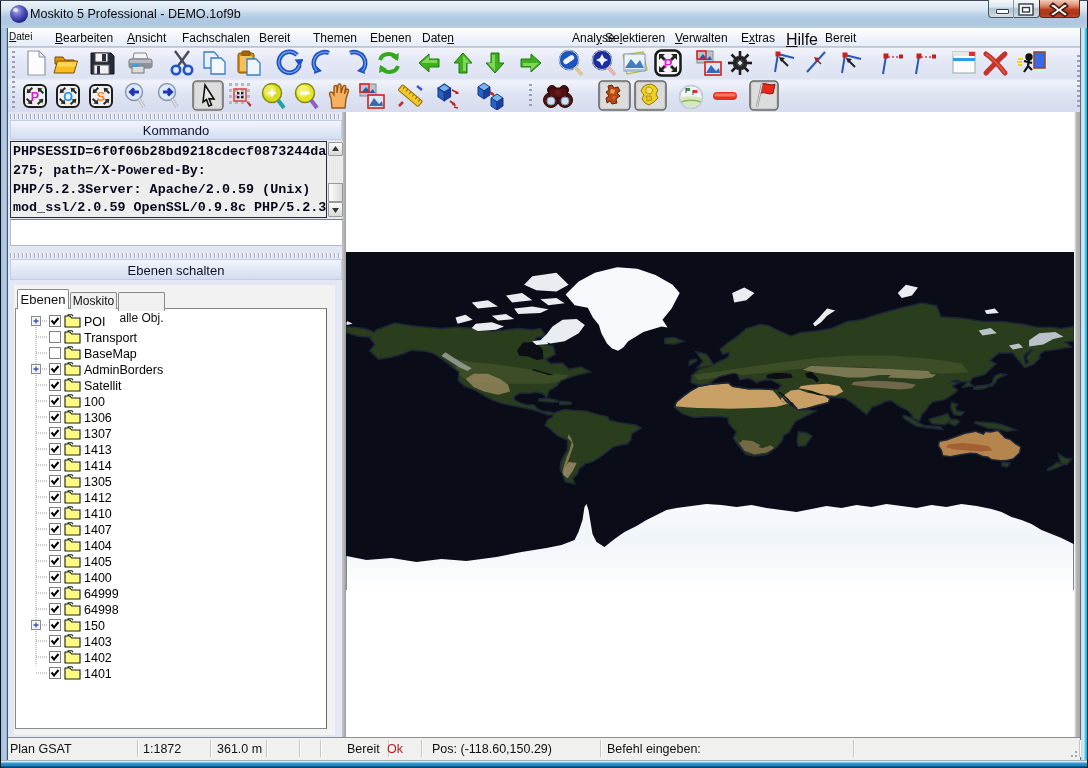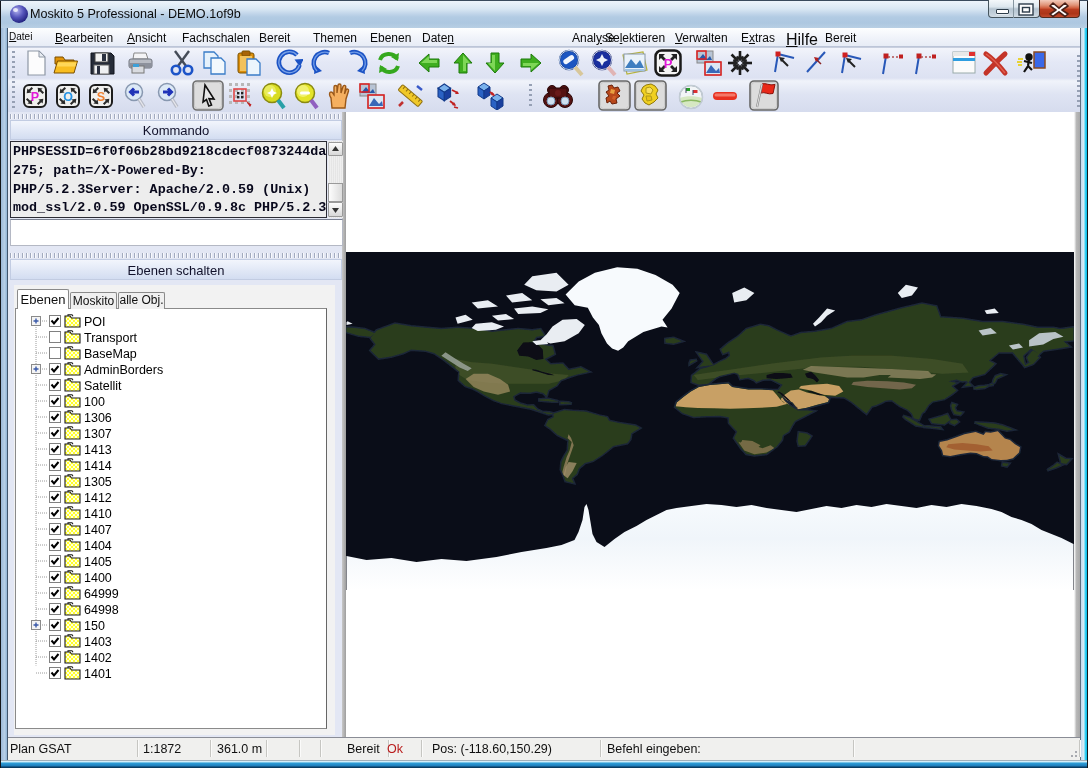--- a/index.html
+++ b/index.html
@@ -493,21 +493,21 @@
     <path d="M7.5,11 L11,6 L4,6 Z" fill="#333"></path>
   </svg>
 <div class="abs" style="left:328px;top:183px;width:15px;height:19px;background:linear-gradient(90deg,#fdfdfd,#dcdcdc);border:1px solid #9a9a9a"></div>
 <div class="abs" style="left:10px;top:219px;width:333px;height:27px;background:#fff;border:1px solid #b4b8c4;border-top-color:#7a8090"></div>
 <div class="abs" style="left:10px;top:253px;width:332px;height:5px;background-image:repeating-linear-gradient(90deg,#a2aabe 0 1.5px,#f8f9fc 1.5px 2.5px,transparent 2.5px 4px)"></div>
 <div class="abs" style="left:10px;top:259px;width:332px;height:21px;background:linear-gradient(180deg,#f2f5fc,#d3ddf1);border:1px solid #c2cce2;text-align:center;font-size:13px;color:#11112a;padding-top:3px">Ebenen schalten</div>
 <div class="abs" style="left:14px;top:285px;width:321px;height:450px;background:#f2f2f2"></div>
 <div class="abs" style="left:15px;top:308px;width:312px;height:421px;background:#fff;border:1px solid #8a8a8a;border-right-color:#666"></div>
 <div class="abs" style="left:17px;top:289px;width:52px;height:20px;background:#fff;border:1px solid #8a8a8a;border-bottom:none;border-radius:2px 2px 0 0;font-size:13px;color:#101010;text-align:center;padding-top:2px">Ebenen</div>
 <div class="abs" style="left:70px;top:292px;width:47px;height:17px;background:#f0f0f0;border:1px solid #8a8a8a;border-bottom:none;border-radius:2px 2px 0 0;font-size:12px;color:#101010;text-align:center;padding-top:1px">Moskito</div>
-<div class="abs" style="left:118px;top:292px;width:47px;height:17px;background:#f0f0f0;border:1px solid #8a8a8a;border-bottom:none;border-radius:2px 2px 0 0;font-size:12px;color:#101010;text-align:center;padding-top:0">alle Obj.</div>
+<div class="abs" style="left:118px;top:292px;width:47px;height:17px;background:#f0f0f0;border:1px solid #8a8a8a;border-bottom:none;border-radius:2px 2px 0 0;font-size:12px;color:#101010;text-align:center;padding-top:18px">alle Obj.</div>
 <svg class="abs" style="left:15px;top:308px" width="312px" height="421px" viewBox="0 0 312 421">
     <line x1="21" y1="13" x2="21" y2="357.5" stroke="#9a9a9a" stroke-width="1" stroke-dasharray="1,1"></line>
     <defs>
       <pattern id="fp" width="4" height="4" patternUnits="userSpaceOnUse">
         <rect width="4" height="4" fill="#ffff2e"></rect>
         <rect width="2" height="2" fill="#ffffd8"></rect>
         <rect x="2" y="2" width="2" height="2" fill="#ffffd8"></rect>
       </pattern>
     </defs>
     <line x1="21" y1="13" x2="33" y2="13" stroke="#9a9a9a" stroke-width="1" stroke-dasharray="1,1"></line>

